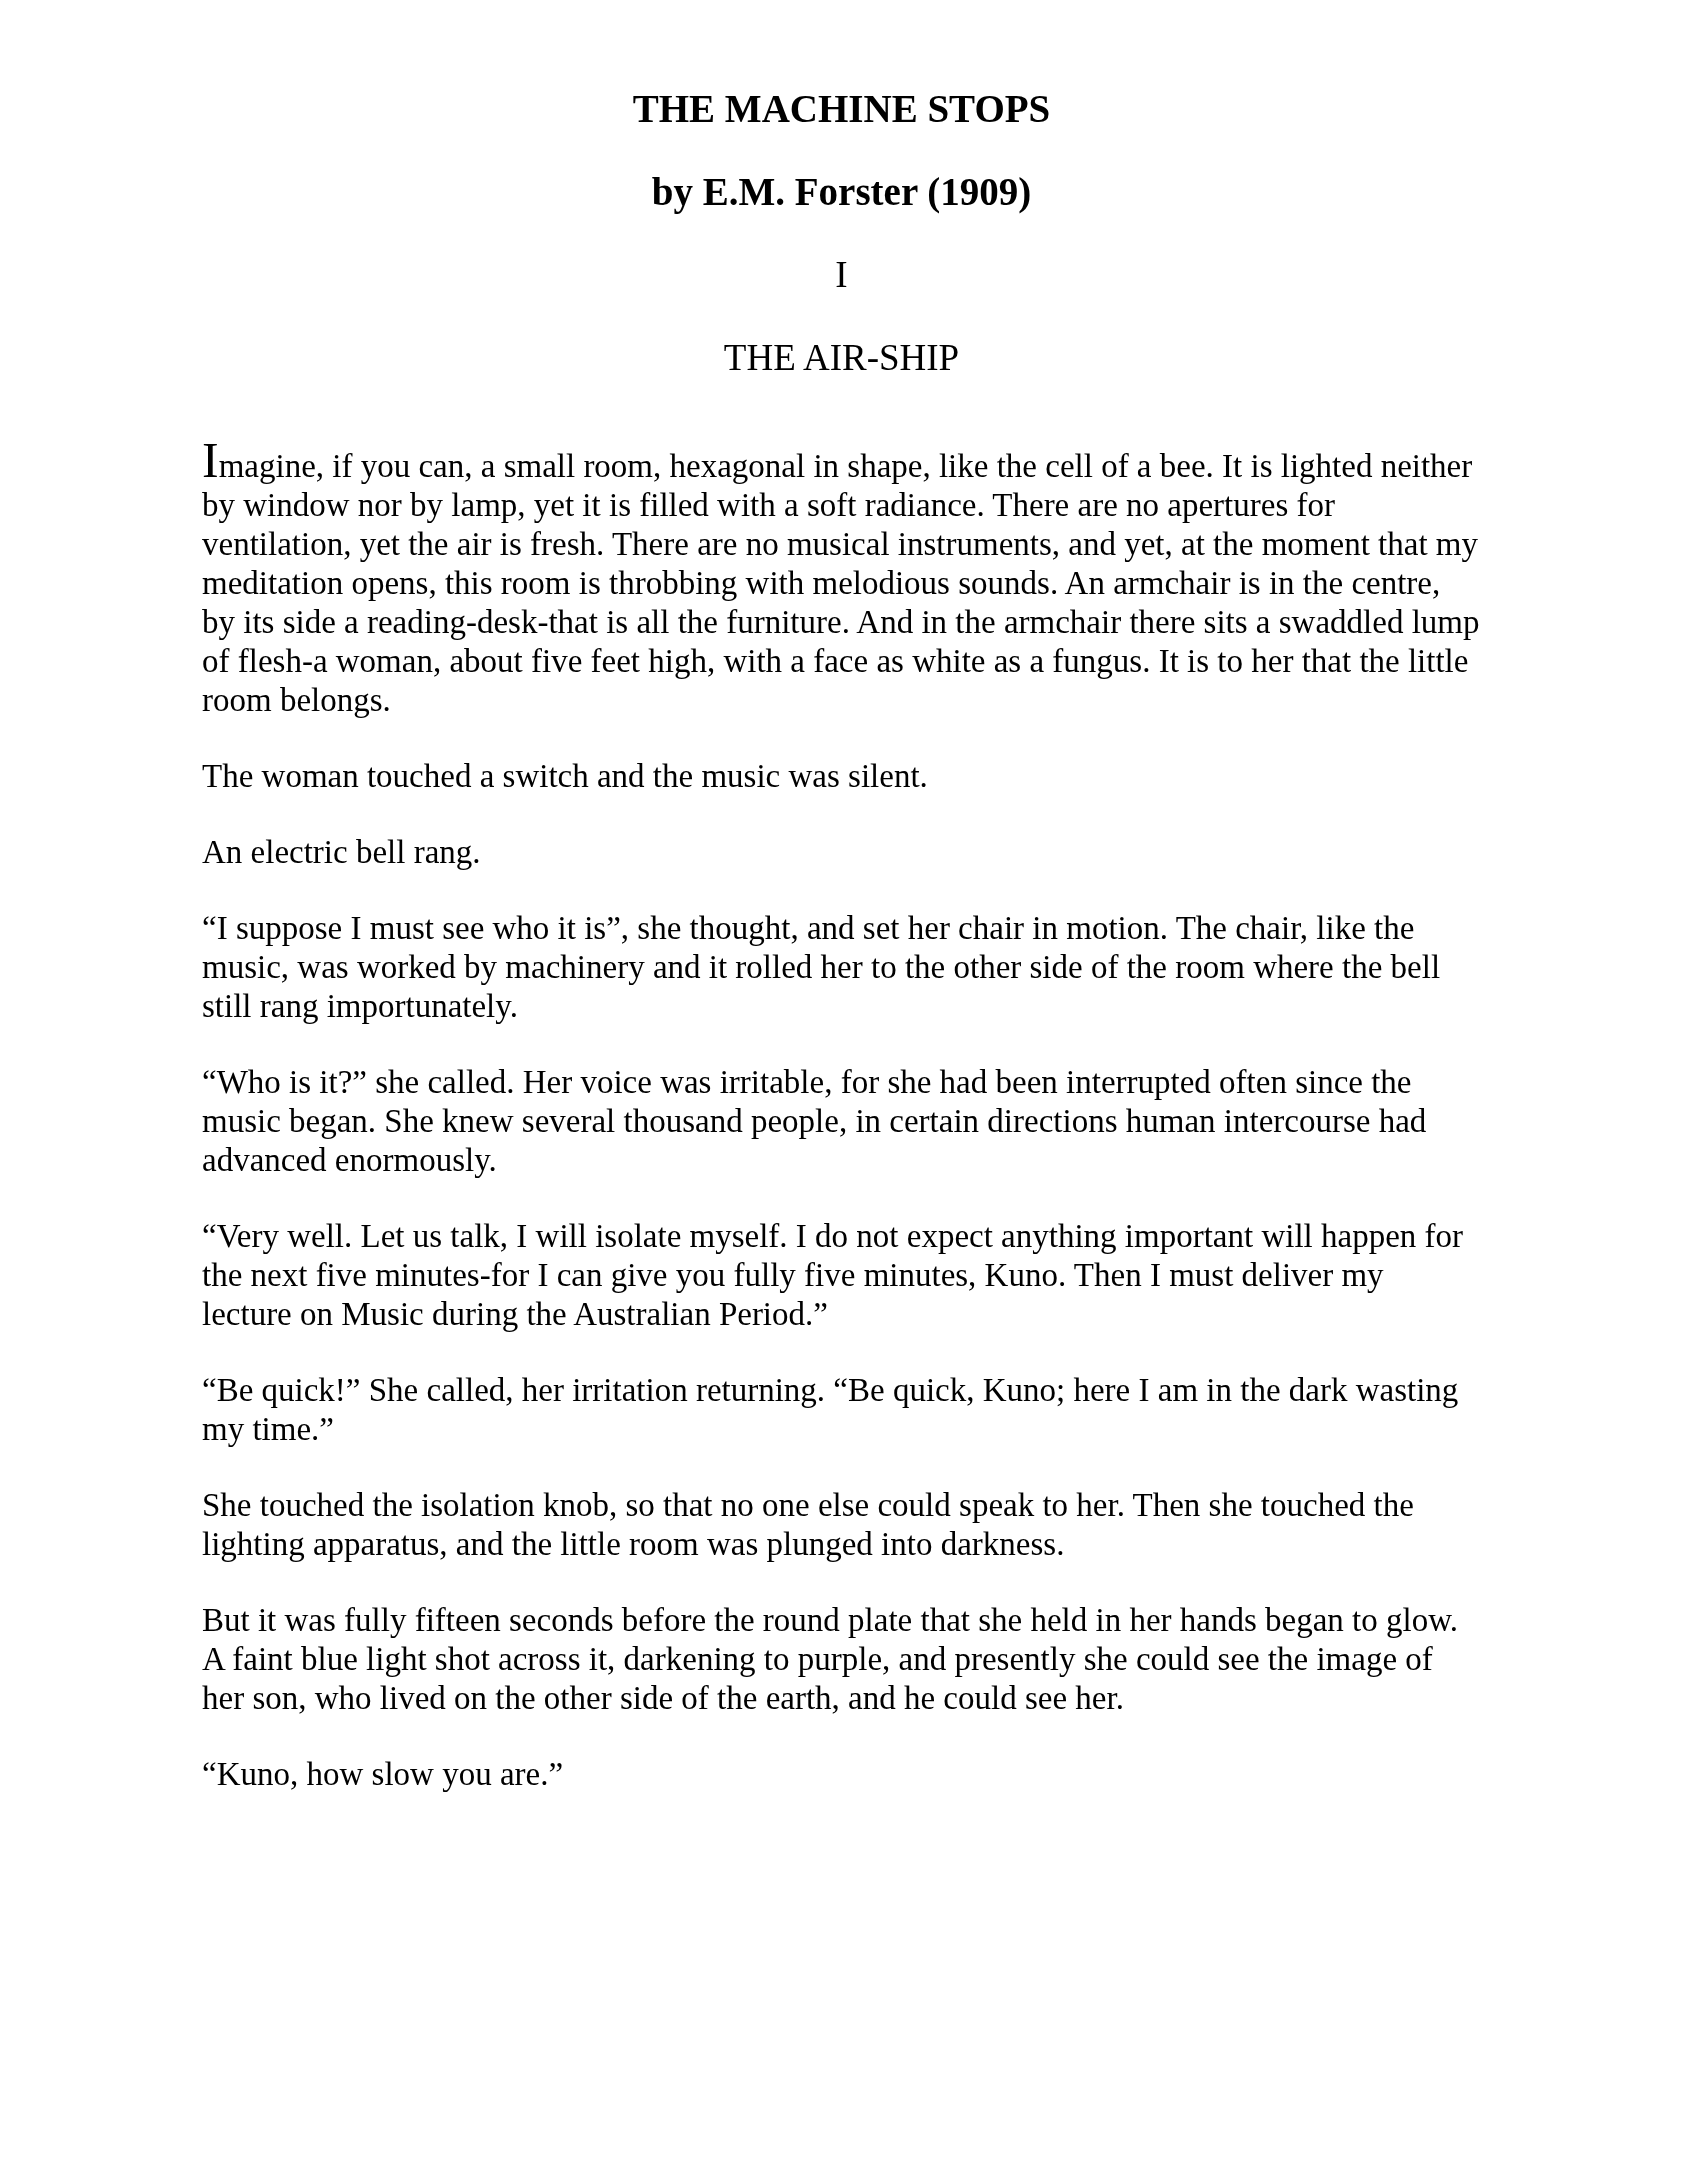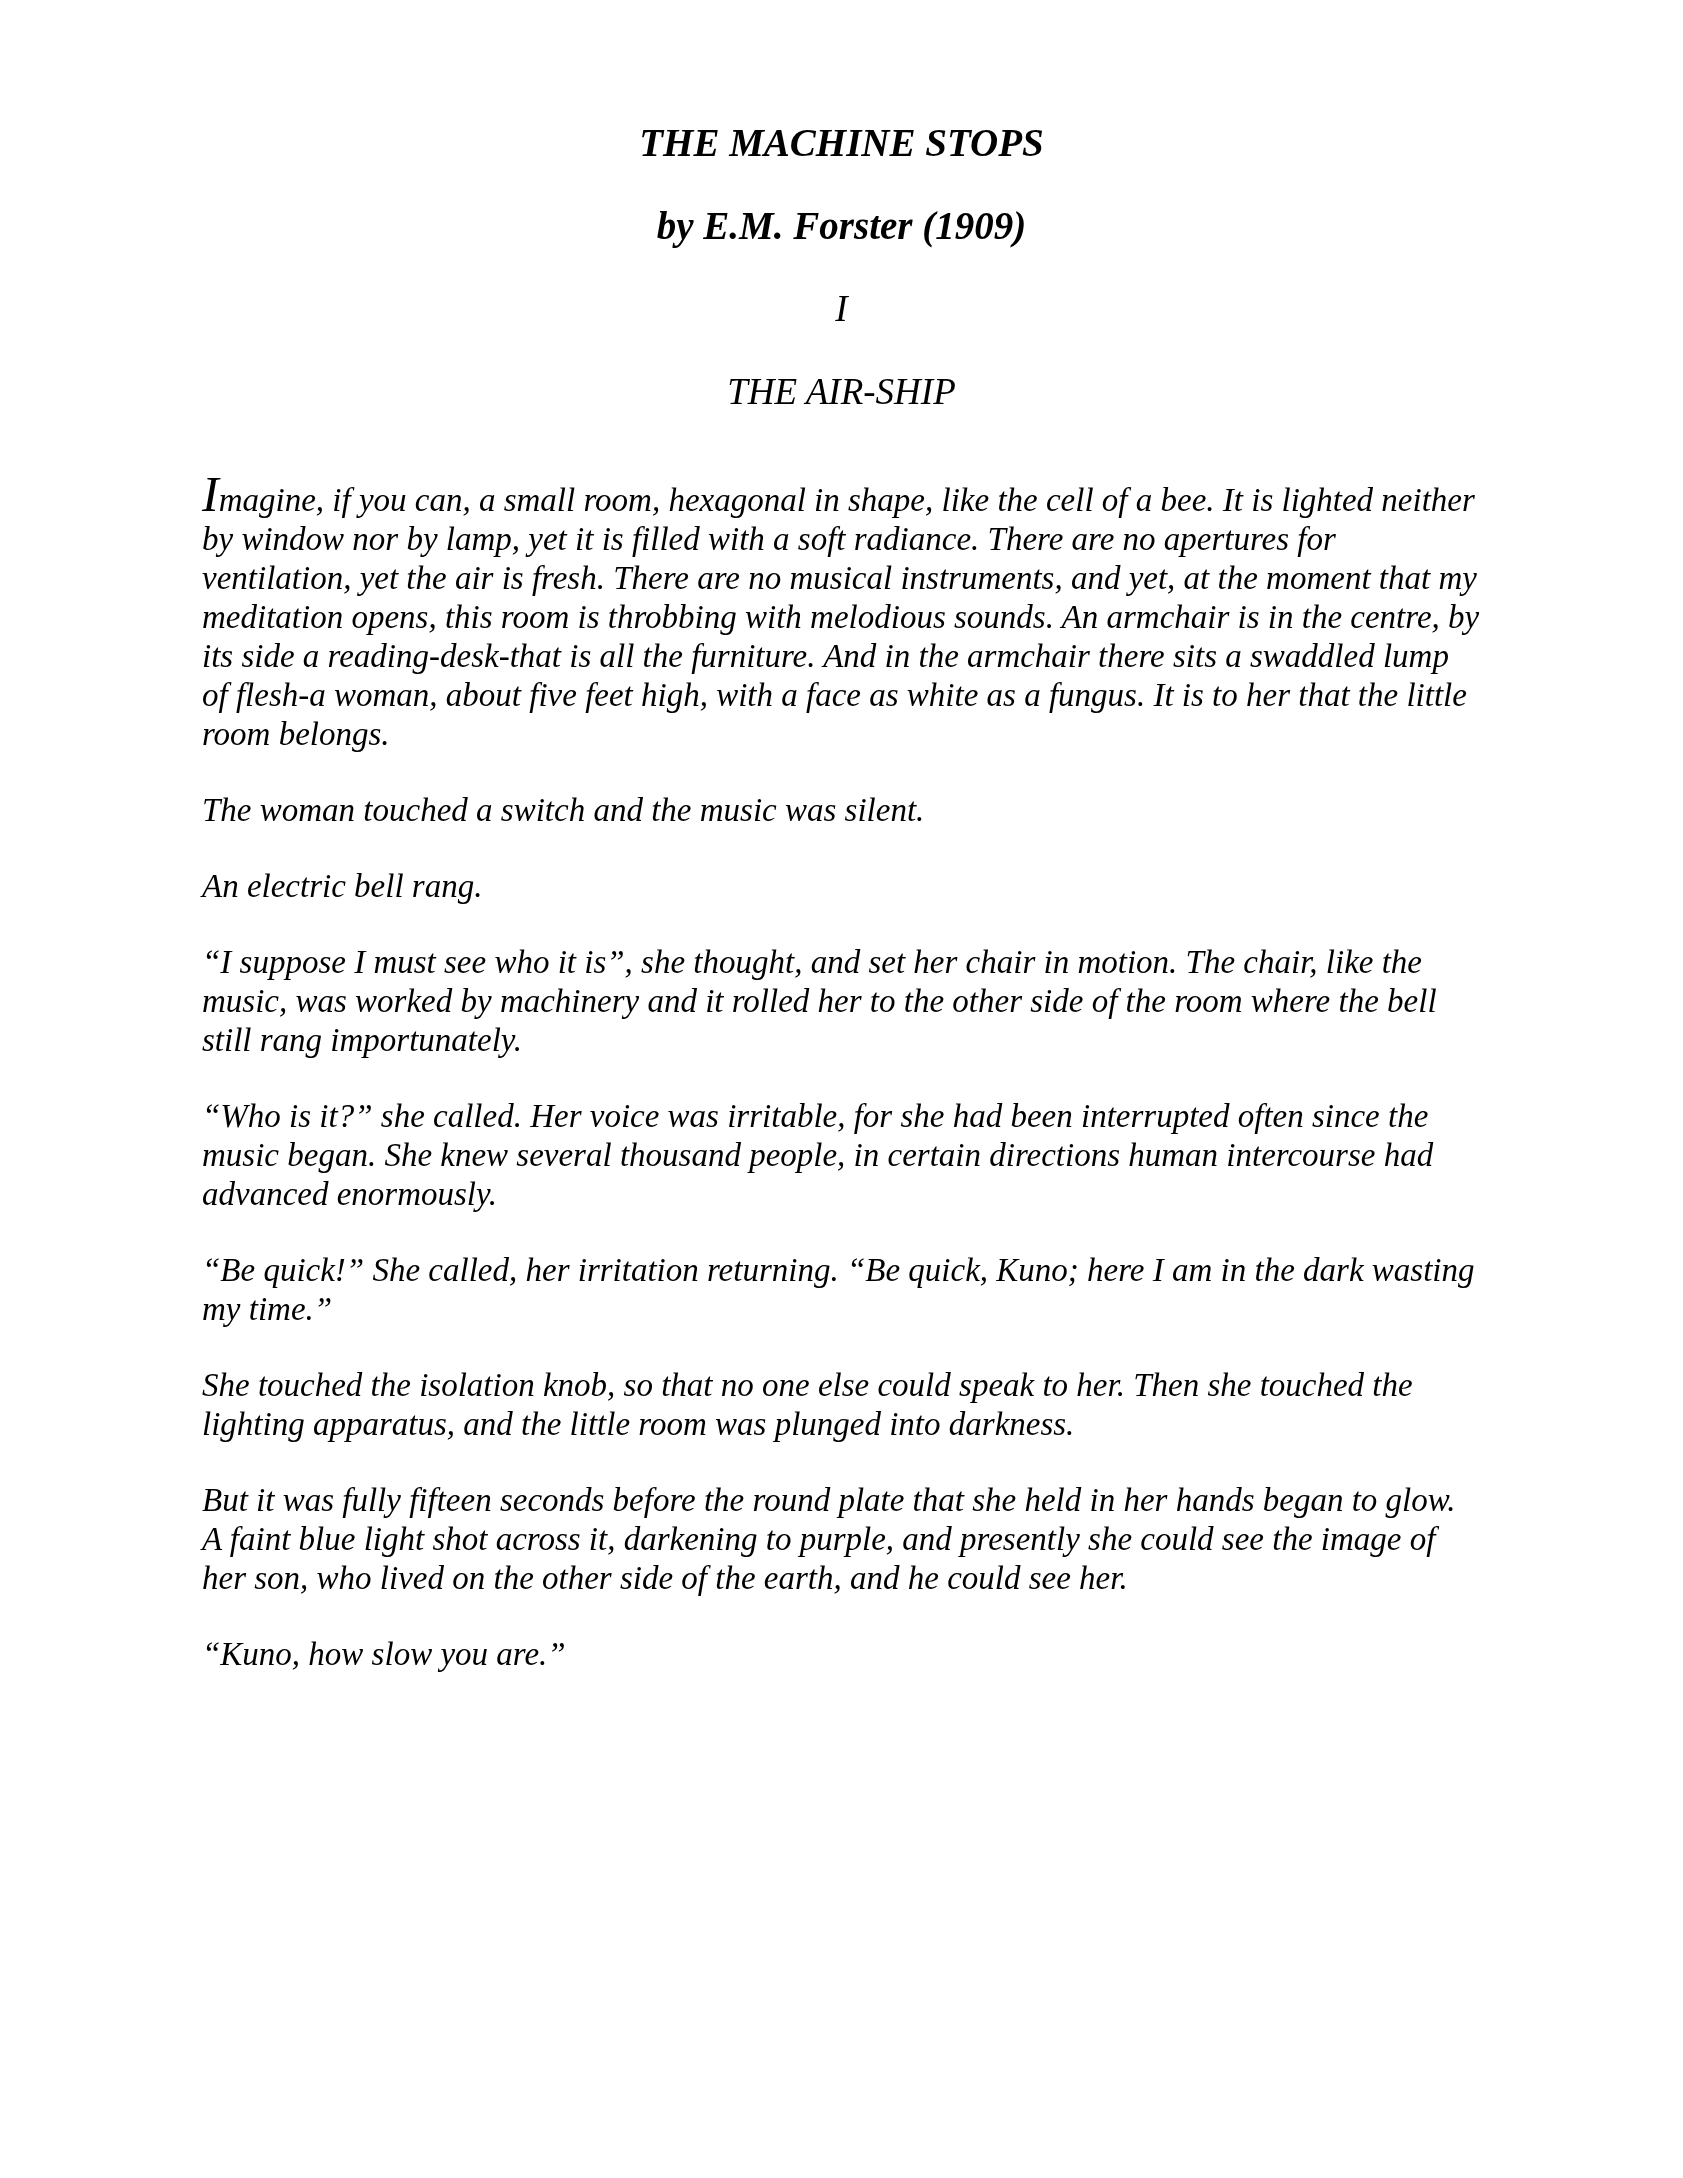--- a/index.html
+++ b/index.html
@@ -10,25 +10,24 @@
   .page {
     position: relative;
     width: 1683px;
     height: 2178px;
     background: #ffffff;
     overflow: hidden;
     font-family: "Liberation Serif", "DejaVu Serif", serif;
     color: #000000;
   }
   .content {
-    padding: 120px 202px 0 202px;
+    padding: 86px 202px 0 202px;
     font-size: 33px;
     line-height: 39px;
     text-align: left;
-    font-style: italic;
   }
   .heading {
     text-align: center;
     margin: 0 0 37px 0;
     line-height: 46px;
   }
   .heading.bold {
     font-weight: bold;
     font-size: 39px;
   }
@@ -57,20 +56,21 @@
     <div class="heading bold">by E.M. Forster (1909)</div>
     <div class="heading plain">I</div>
     <div class="heading plain chapter-title-row">THE AIR-SHIP</div>
 
     <p class="story"><span class="drop-initial">I</span><span>magine, if you can, a small room, hexagonal in shape, like the cell of a bee. It is lighted neither by window nor by lamp, yet it is filled with a soft radiance. There are no apertures for ventilation, yet the air is fresh. There are no musical instruments, and yet, at the moment that my meditation opens, this room is throbbing with melodious sounds. An armchair is in the centre, by its side a reading-desk-that is all the furniture. And in the armchair there sits a swaddled lump of flesh-a woman, about five feet high, with a face as white as a fungus. It is to her that the little room belongs.</span></p>
 
     <p class="story">The woman touched a switch and the music was silent.</p>
     <p class="story">An electric bell rang.</p>
     <p class="story">“I suppose I must see who it is”, she thought, and set her chair in motion. The chair, like the music, was worked by machinery and it rolled her to the other side of the room where the bell still rang importunately.</p>
     <p class="story">“Who is it?” she called. Her voice was irritable, for she had been interrupted often since the music began. She knew several thousand people, in certain directions human intercourse had advanced enormously.</p>
+    <p class="story">“Very well. Let us talk, I will isolate myself. I do not expect anything important will happen for the next five minutes-for I can give you fully five minutes, Kuno. Then I must deliver my lecture on Music during the Australian Period.”</p>
     <p class="story">“Be quick!” She called, her irritation returning. “Be quick, Kuno; here I am in the dark wasting my time.”</p>
     <p class="story">She touched the isolation knob, so that no one else could speak to her. Then she touched the lighting apparatus, and the little room was plunged into darkness.</p>
     <p class="story">But it was fully fifteen seconds before the round plate that she held in her hands began to glow. A faint blue light shot across it, darkening to purple, and presently she could see the image of her son, who lived on the other side of the earth, and he could see her.</p>
     <p class="story">“Kuno, how slow you are.”</p>
 
   </div>
 </div>
 
 
 </body></html>

